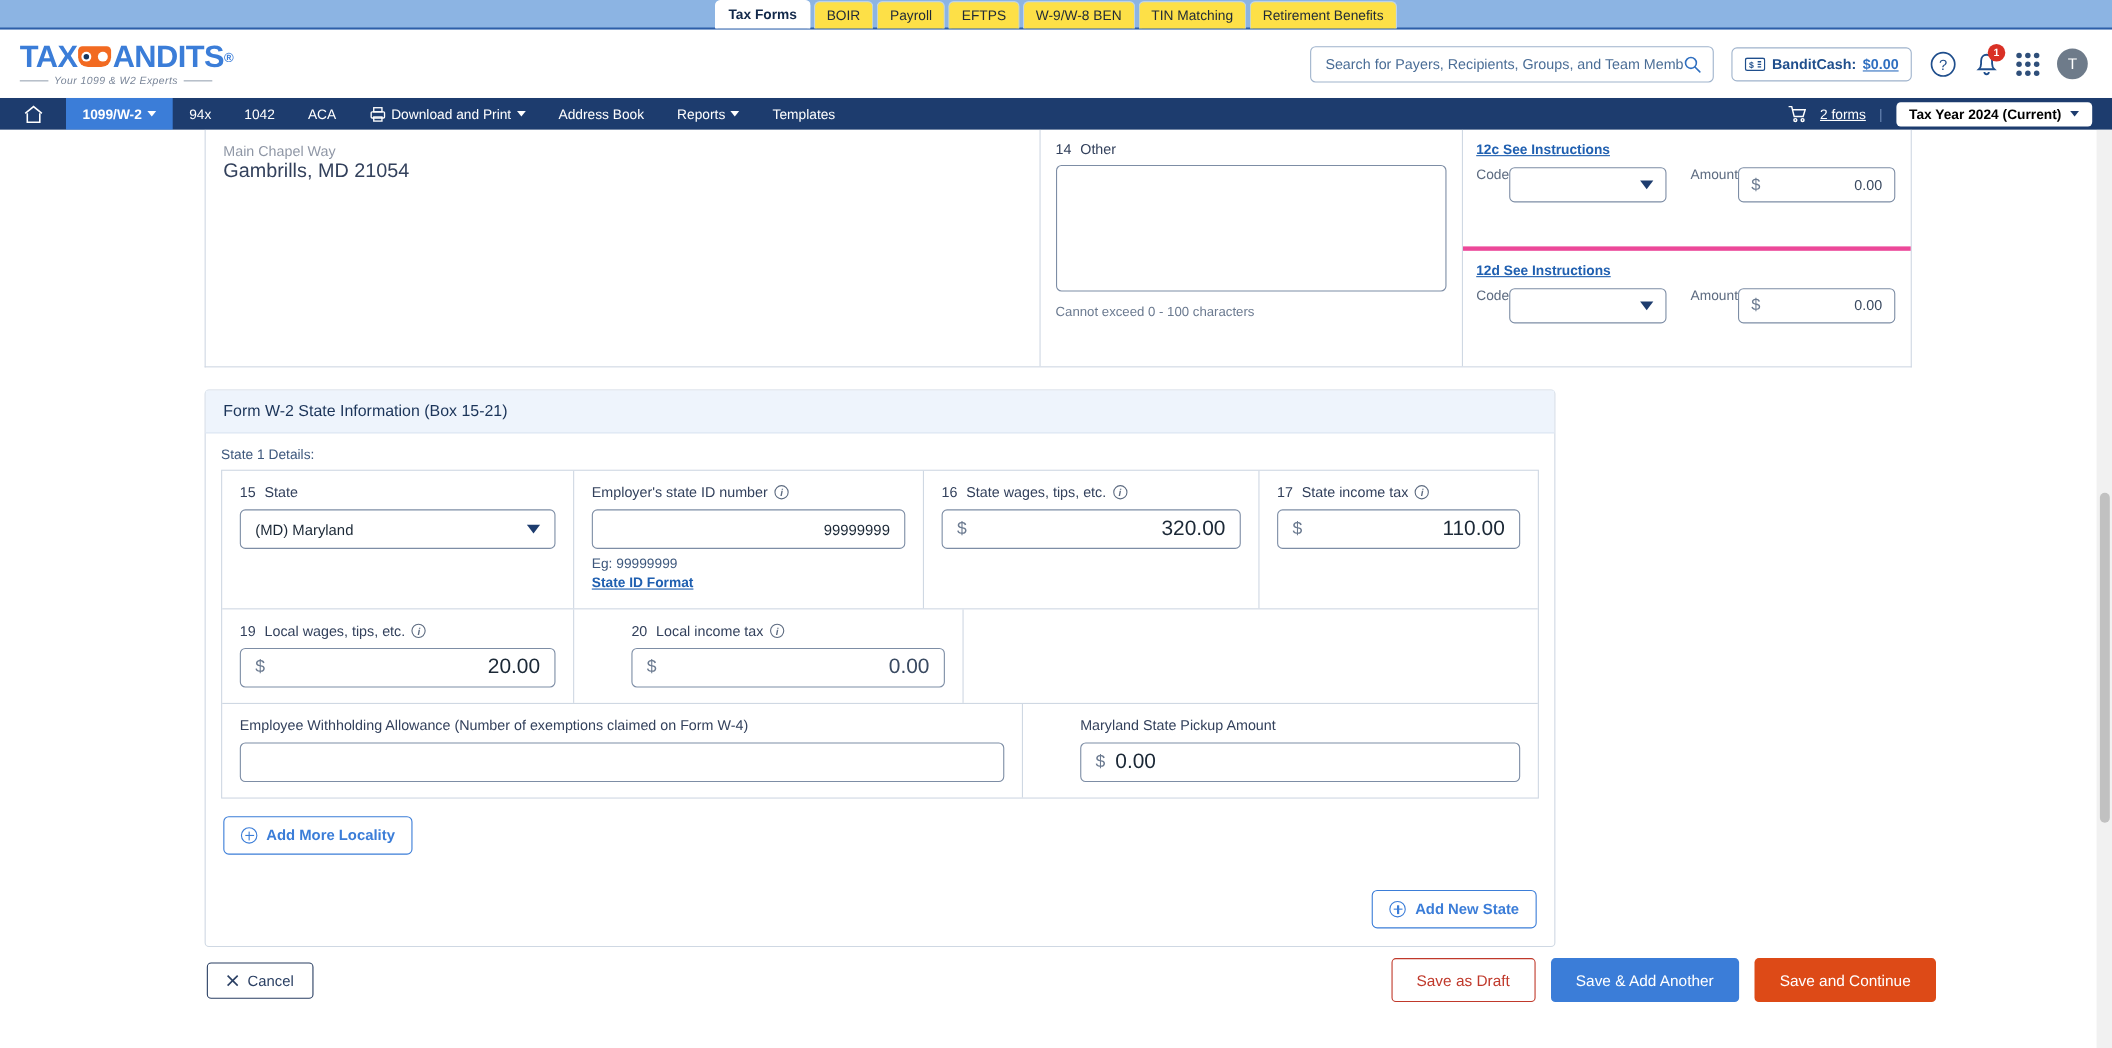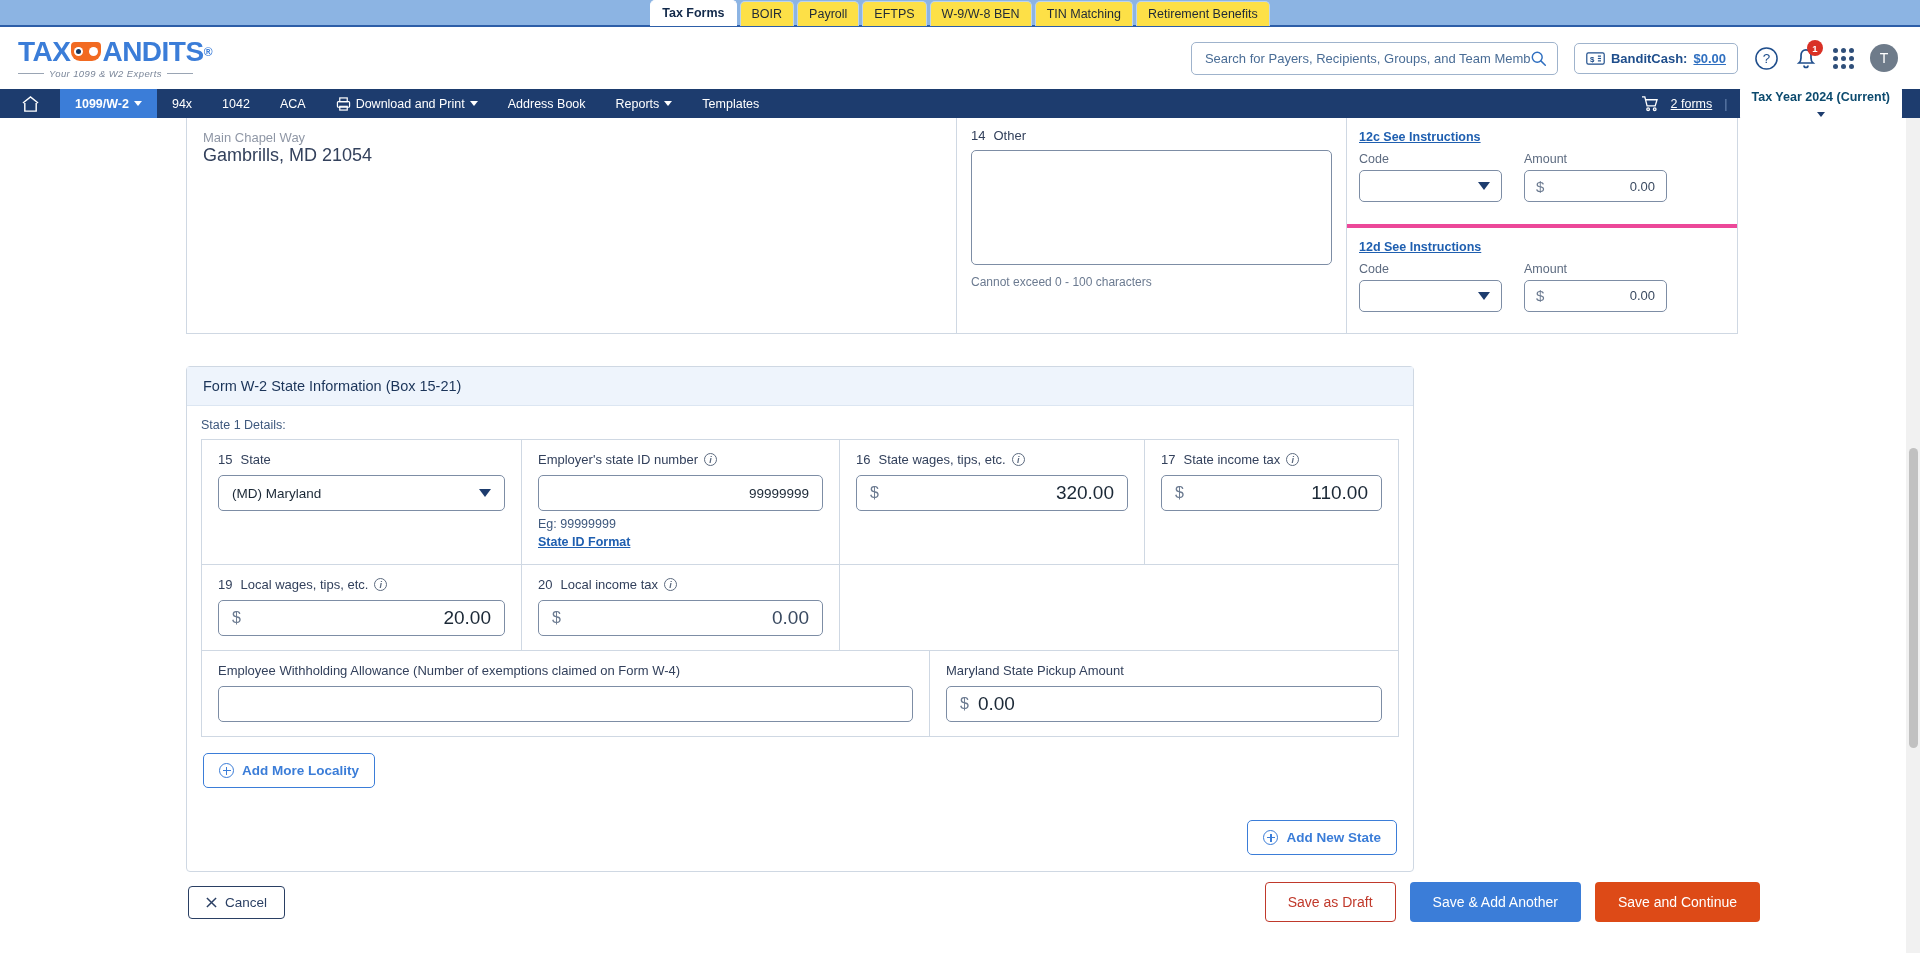--- a/index.html
+++ b/index.html
@@ -134,23 +134,23 @@
   .nav-item.active { background: #3b7dd8; font-weight: 600; }
   .caret-d {
     display: inline-block; width: 0; height: 0;
     border-left: 4px solid transparent; border-right: 4px solid transparent;
     border-top: 5px solid currentColor;
   }
   .nav-right { margin-left: auto; display: flex; align-items: center; gap: 12px; padding-right: 18px; }
   .forms-link { text-decoration: underline; cursor: pointer; }
   .nav-divider { color: #6b89b5; }
   .taxyear {
-    background: #fff; color: #0c4a6e; font-size: 12.5px; font-weight: 600;
+    background: #fff; color: #000000; font-size: 12.5px; font-weight: 600;
     border-radius: 4px; padding: 4px 12px; display: flex; align-items: center;
-    gap: 8px; cursor: pointer; flex-direction: column;
+    gap: 8px; cursor: pointer;
   }
 
   
   .content {
     position: relative; background: #fff; height: 848px; overflow: hidden;
   }
   .scroll-track {
     position: absolute; right: 0; top: 0; width: 14px; height: 100%;
     background: #f1f1f1;
   }
@@ -180,21 +180,21 @@
   .hint { font-size: 12px; color: #6b7a90; margin-top: 6px; }
 
   .tp-right { flex: 1; display: flex; flex-direction: column; }
   .code-block { flex: 1; padding: 9px 14px 0 12px; }
   .code-block + .code-block { border-top: 4px solid #ec4899; }
   .see-instr {
     font-size: 12.5px; color: #1f5fb0; font-weight: 600;
     text-decoration: underline; cursor: pointer; display: inline-block;
   }
   .code-row { display: flex; gap: 22px; margin-top: 7px; }
-  .field-col { display: flex; flex-direction: column; }
+  .field-col { display: flex; flex-direction: row; }
   .field-lbl { font-size: 12.5px; color: #5d6b80; margin-bottom: 4px; }
   .select-ctl {
     width: 143px; height: 32px; border: 1px solid #7d8da5; border-radius: 5px;
     display: flex; align-items: center; justify-content: flex-end;
     padding: 0 11px; cursor: pointer; background: #fff;
   }
   .money-ctl {
     width: 143px; height: 32px; border: 1px solid #7d8da5; border-radius: 5px;
     display: flex; align-items: center; padding: 0 11px; background: #fff;
   }
@@ -202,34 +202,34 @@
   .money-ctl .val {
     margin-left: auto; font-size: 13px; color: #3a4a61;
   }
   .caret-fill {
     width: 0; height: 0; border-left: 6px solid transparent;
     border-right: 6px solid transparent; border-top: 8px solid #1d3c6e;
   }
 
   
   .state-panel {
-    margin: 32px 0 0 186px; width: 1228px;
+    margin: 20px 0 0 186px; width: 1228px;
     border: 1px solid #cfd8e3; border-radius: 4px; background: #fff;
   }
   .sp-header {
     background: #eef4fc; padding: 11px 16px; font-size: 14.5px;
     color: #1b3459; border-bottom: 1px solid #dce6f2;
   }
   .sp-body { padding: 12px 14px 14px 14px; }
   .state-sub {
     font-size: 12.5px; color: #3e587d; margin-bottom: 7px;
   }
   .grid-box { border: 1px solid #cfd8e3; }
   .grid-row { display: flex; }
-  .grid-row + .grid-row { border-top: 1px solid #cfd8e3; }
+  .grid-row + .grid-row { border-top: 1px solid #cfd8e3; gap: 36px; }
   .cell { padding: 12px 16px 14px 16px; border-right: 1px solid #cfd8e3; }
   .cell:last-child { border-right: none; }
   .cell-lbl {
     font-size: 13px; color: #33415c; display: flex; align-items: center;
     gap: 6px; margin-bottom: 8px;
   }
   .cell-lbl .num { margin-right: 2px; }
   .info-i {
     width: 13px; height: 13px; border: 1.2px solid #5d6b80; border-radius: 50%;
     font-size: 9px; color: #5d6b80; display: inline-flex; align-items: center;

